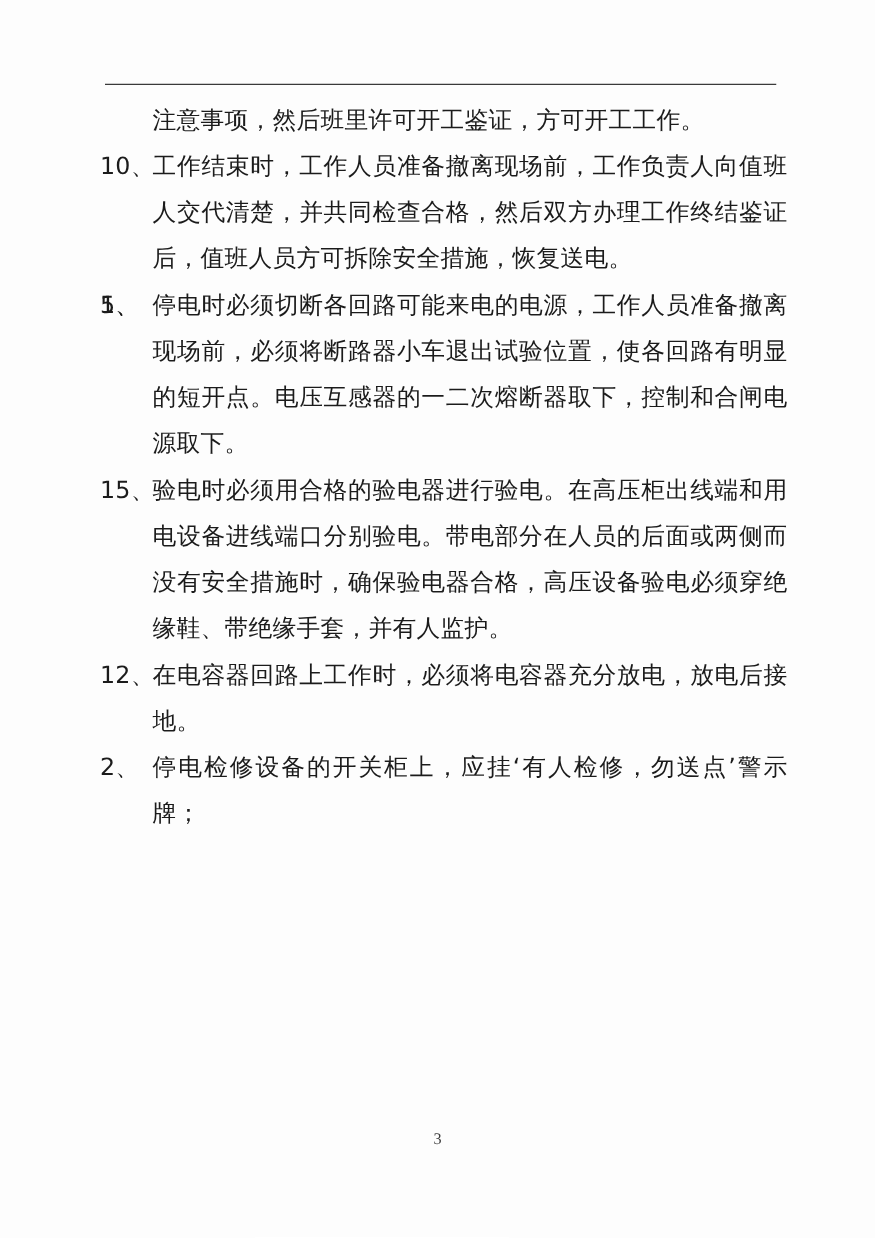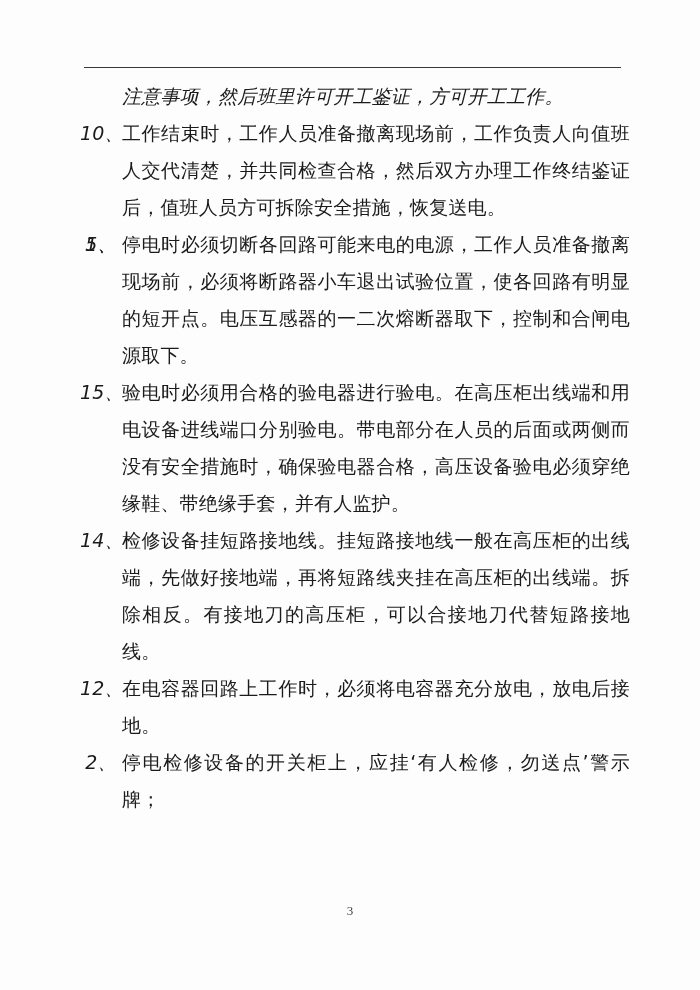--- a/index.html
+++ b/index.html
@@ -30,33 +30,31 @@
     top: 78px;
     width: 550px;
     font-size: 19px;
     line-height: 37px;
     text-align: justify;
     letter-spacing: 0.2px;
   }
   .cont-para {
     padding-left: 42px;
     text-align: justify;
-    font-style: italic;
   }
   .item {
     position: relative;
     padding-left: 42px;
   }
   .item .num {
     position: absolute;
     left: 0;
     top: 0;
     width: 42px;
-    text-align: center;
-    font-style: italic;
+    text-align: left;
   }
   .page-num {
     position: absolute;
     left: 0;
     top: 901px;
     width: 700px;
     text-align: center;
     font-family: "Liberation Serif", serif;
     font-size: 13px;
     line-height: 20px;
@@ -86,24 +84,20 @@
     <div class="item">
       <span class="num">5、</span>
       <span>停电时必须切断各回路可能来电的电源，工作人员准备撤离现场前，必须将断路器小车退出试验位置，使各回路有明显的短开点。电压互感器的一二次熔断器取下，控制和合闸电源取下。</span>
     </div>
 
     <div class="item">
       <span class="num">15、</span>
       <span>验电时必须用合格的验电器进行验电。在高压柜出线端和用电设备进线端口分别验电。带电部分在人员的后面或两侧而没有安全措施时，确保验电器合格，高压设备验电必须穿绝缘鞋、带绝缘手套，并有人监护。</span>
     </div>
 
-    <div class="item">
-      <span class="num">14、</span>
-      <span>检修设备挂短路接地线。挂短路接地线一般在高压柜的出线端，先做好接地端，再将短路线夹挂在高压柜的出线端。拆除相反。有接地刀的高压柜，可以合接地刀代替短路接地线。</span>
-    </div>
 
     <div class="item">
       <span class="num">12、</span>
       <span>在电容器回路上工作时，必须将电容器充分放电，放电后接地。</span>
     </div>
 
     <div class="item">
       <span class="num">2、</span>
       <span>停电检修设备的开关柜上，应挂‘有人检修，勿送点’警示牌；</span>
     </div>

